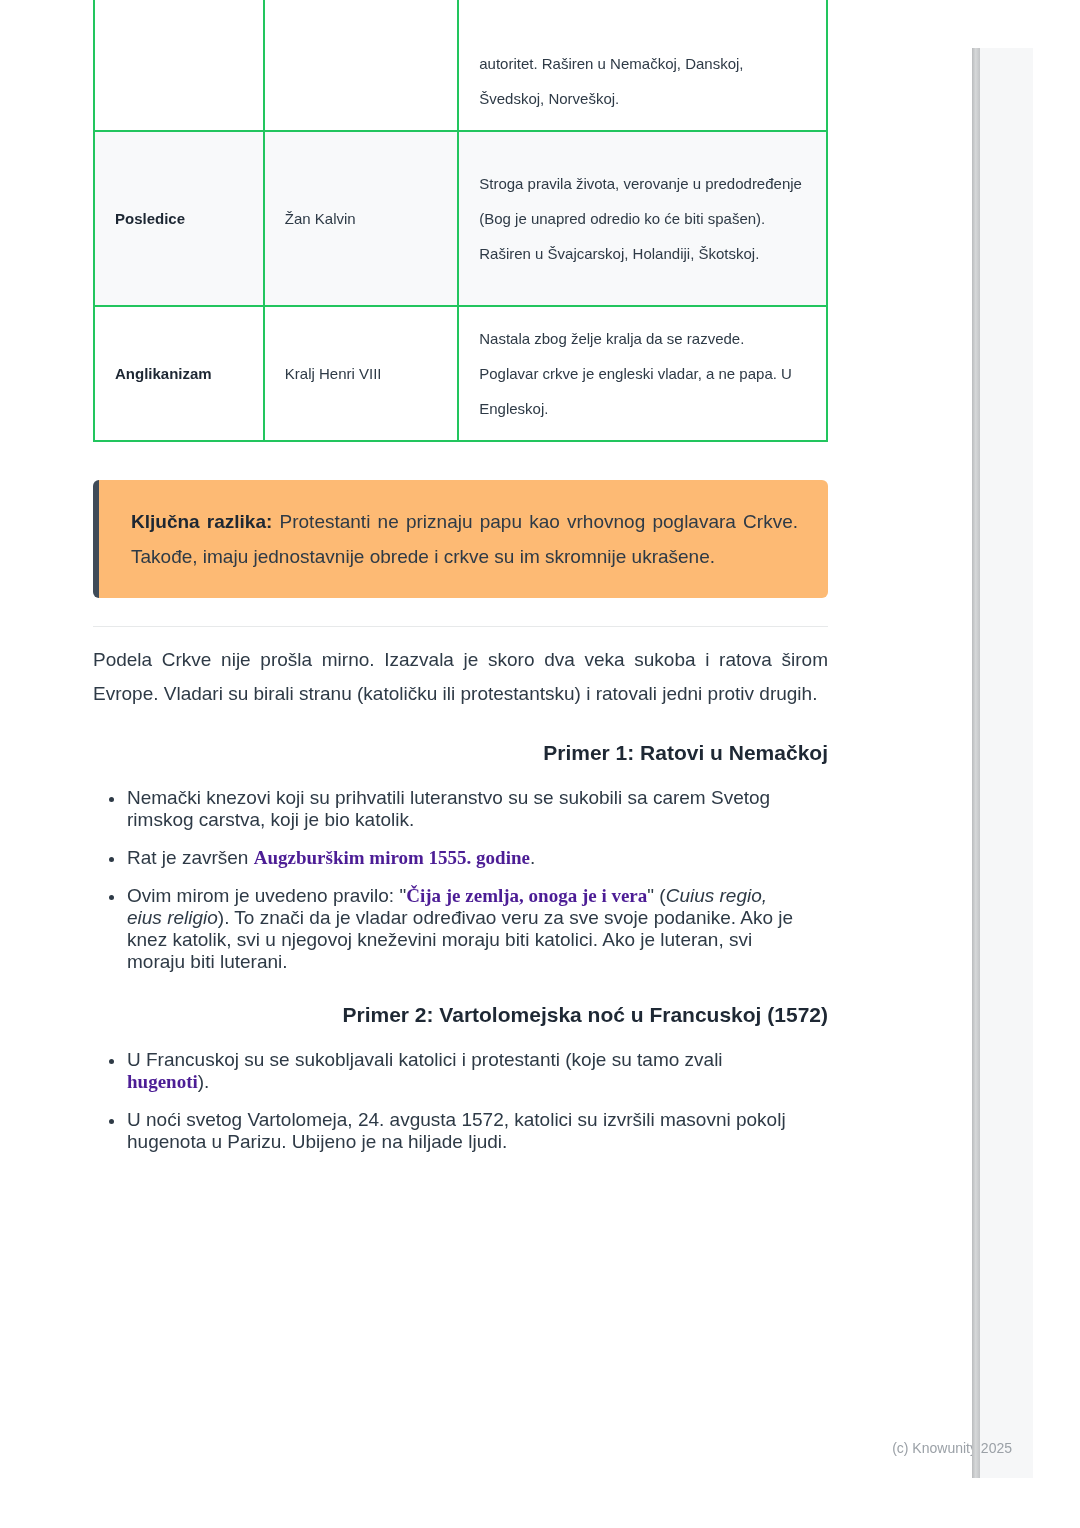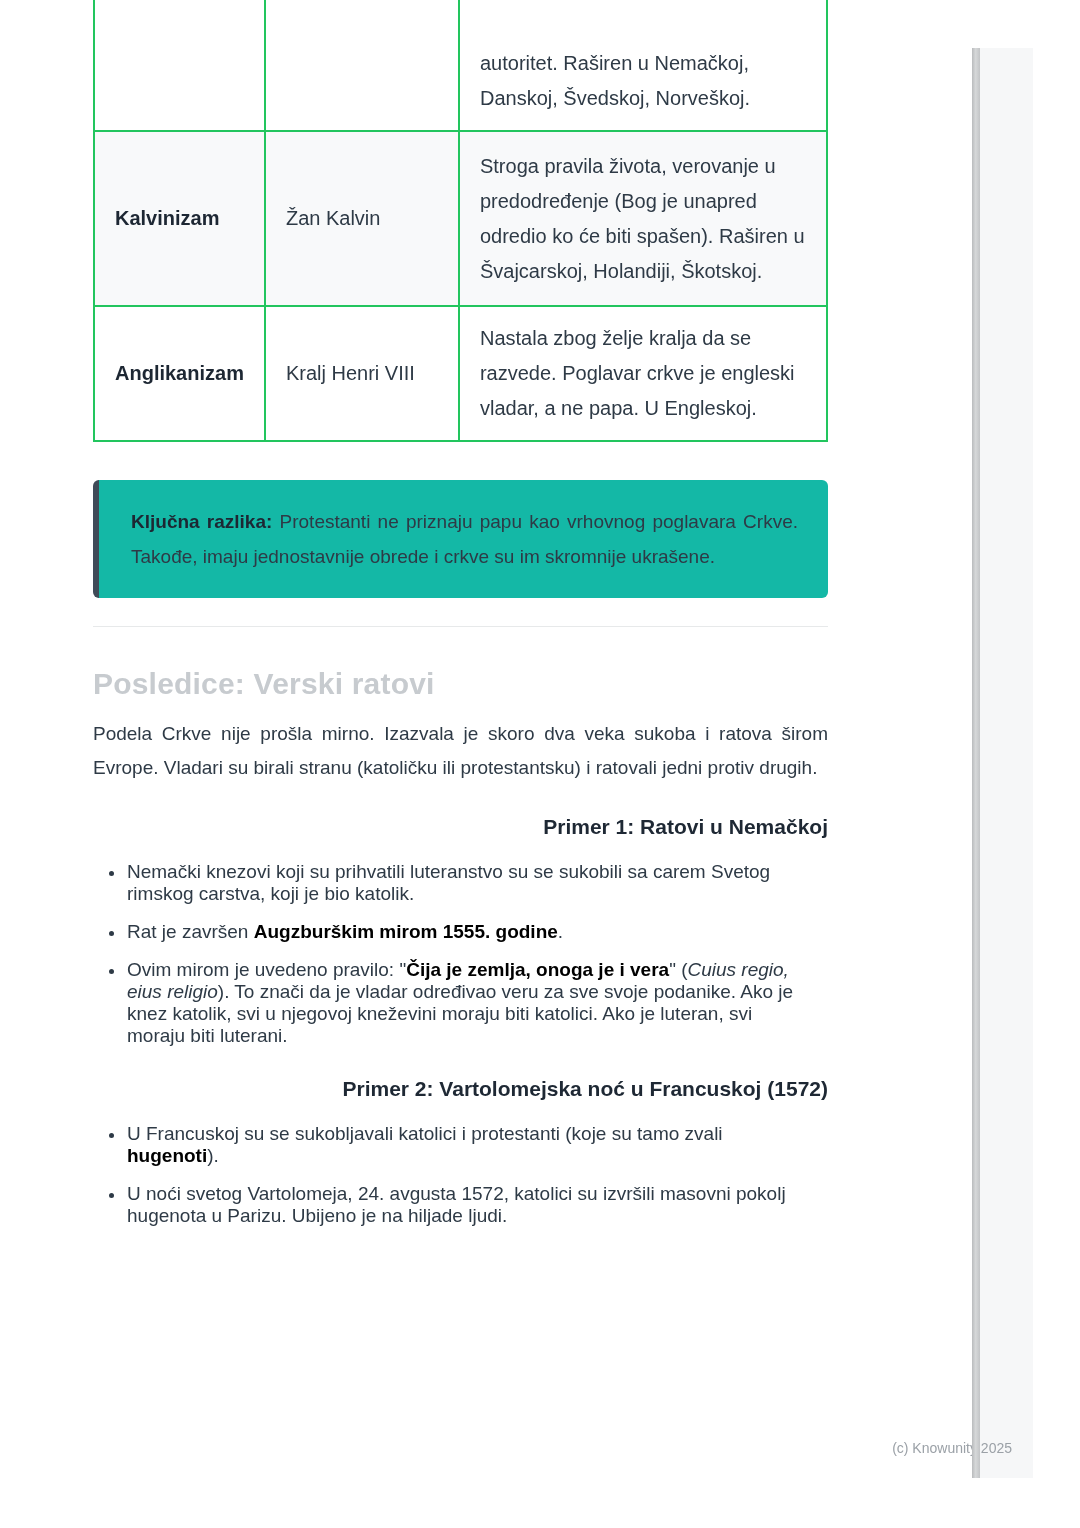--- a/index.html
+++ b/index.html
@@ -14,40 +14,40 @@
   .content {
     position: absolute;
     left: 93px; top: 0;
     width: 735px;
   }
 
   
   table.reformation {
     width: 735px;
     border-collapse: collapse;
-    font-size: 20px;
+    font-size: 15px;
     line-height: 35px;
     color: #2e3a46;
   }
   table.reformation td {
     border: 2px solid #22c55e;
     vertical-align: middle;
     padding: 14px 20px;
   }
   table.reformation tr.partial td { border-top: none; height: 131px; vertical-align: bottom; padding-bottom: 14px; }
   td.c1 { width: 170px; padding-left: 22px; font-weight: 700; color: #1d2733; }
   td.c2 { width: 195px; padding-left: 25px; }
   td.c3 { width: 370px; padding-left: 25px; }
   tr.stripe td { background: #f8f9fa; height: 175px; }
   tr.last td { height: 134px; }
 
   
   .callout {
     margin-top: 38px;
-    background: #14b8a6;
+    background: #fdba74;
     border-left: 6px solid #3f4b58;
     border-radius: 6px;
     padding: 24px 30px 24px 32px;
     font-size: 19px;
     line-height: 35px;
     text-align: justify;
     color: #2e3a46;
   }
   .callout strong { color: #1d2733; }
 
@@ -81,21 +81,21 @@
     margin: 22px 0 10px 0;
     padding-left: 32px;
     width: 712px;
     list-style: disc outside;
     font-size: 19px;
     line-height: 22px;
   }
   ul.bullets li { margin-bottom: 16px; padding-left: 2px; }
   ul.bullets li:last-child { margin-bottom: 0; }
   ul.bullets li::marker { color: #2e3a46; font-size: 15px; }
-  ul.bullets strong { color: #000000; }
+  ul.bullets strong { color: #4c1d95; font-family: Liberation Serif, serif; }
   ul.bullets em { font-style: italic; }
 
   
   .side-panel {
     position: absolute;
     left: 980px; top: 48px;
     width: 53px; height: 1430px;
     background: #f6f7f8;
     z-index: 1;
   }
@@ -122,39 +122,38 @@
 <div class="content">
 
   <table class="reformation">
     <tbody>
       <tr class="partial">
         <td class="c1"></td>
         <td class="c2"></td>
         <td class="c3">autoritet. Raširen u Nemačkoj, Danskoj, Švedskoj, Norveškoj.</td>
       </tr>
       <tr class="stripe">
-        <td class="c1">Kalvinizam</td>
+        <td class="c1">Posledice</td>
         <td class="c2">Žan Kalvin</td>
         <td class="c3">Stroga pravila života, verovanje u predodređenje (Bog je unapred odredio ko će biti spašen). Raširen u Švajcarskoj, Holandiji, Škotskoj.</td>
       </tr>
       <tr class="last">
         <td class="c1">Anglikanizam</td>
         <td class="c2">Kralj Henri VIII</td>
         <td class="c3">Nastala zbog želje kralja da se razvede. Poglavar crkve je engleski vladar, a ne papa. U Engleskoj.</td>
       </tr>
     </tbody>
   </table>
 
   <div class="callout">
     <p><strong>Ključna razlika:</strong><span> Protestanti ne priznaju papu kao vrhovnog poglavara Crkve. Takođe, imaju jednostavnije obrede i crkve su im skromnije ukrašene.</span></p>
   </div>
 
   <hr class="divider">
 
-  <h2 class="muted">Posledice: Verski ratovi</h2>
 
   <p class="intro">Podela Crkve nije prošla mirno. Izazvala je skoro dva veka sukoba i ratova širom Evrope. Vladari su birali stranu (katoličku ili protestantsku) i ratovali jedni protiv drugih.</p>
 
   <h3 class="sub">Primer 1: Ratovi u Nemačkoj</h3>
   <ul class="bullets">
       <li><span>Nemački knezovi koji su prihvatili luteranstvo su se sukobili sa carem Svetog rimskog carstva, koji je bio katolik.</span></li>
       <li><span>Rat je završen </span><strong>Augzburškim mirom 1555. godine</strong><span>.</span></li>
       <li><span>Ovim mirom je uvedeno pravilo: "</span><strong>Čija je zemlja, onoga je i vera</strong><span>" (</span><em>Cuius regio, eius religio</em><span>). To znači da je vladar određivao veru za sve svoje podanike. Ako je knez katolik, svi u njegovoj kneževini moraju biti katolici. Ako je luteran, svi moraju biti luterani.</span></li>
     </ul>
 

